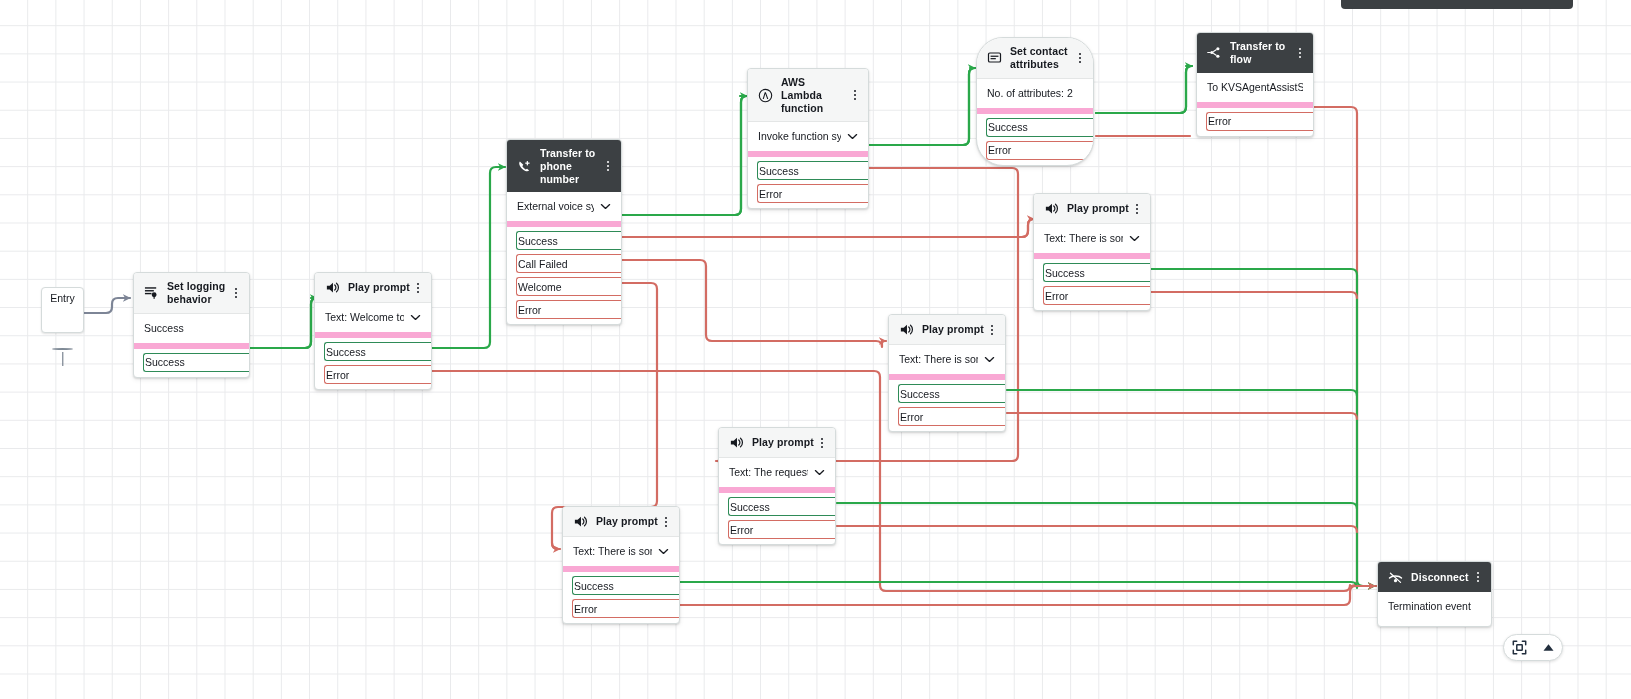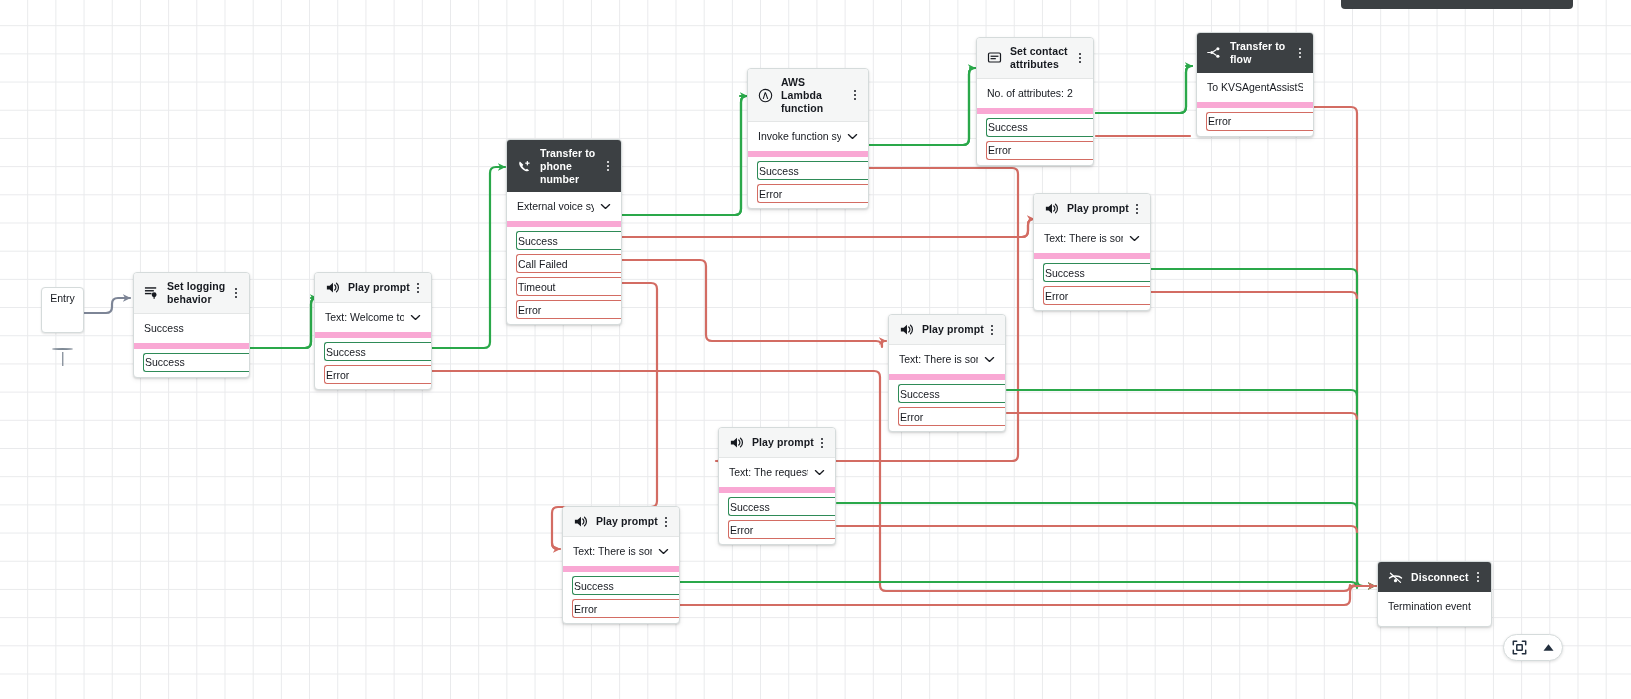--- a/index.html
+++ b/index.html
@@ -289,21 +289,21 @@
         </svg>
     </div>
     <div class="ports">
       <div class="port">
           <span>Success</span>
         </div>
       <div class="port err">
           <span>Call Failed</span>
         </div>
       <div class="port err">
-          <span>Timeout</span>
+          <span>Welcome</span>
         </div>
       <div class="port err">
           <span>Error</span>
         </div>
     </div>
   </div>
 
   <div class="node" style="left:747px; top:68px; width:122px;">
     <div class="node-header light">
       <svg class="node-icon" viewBox="0 0 16 16">
@@ -326,21 +326,21 @@
     <div class="ports">
       <div class="port">
           <span>Success</span>
         </div>
       <div class="port err">
           <span>Error</span>
         </div>
     </div>
   </div>
 
-  <div class="node" style="left:976px; top:37px; width:118px;">
+  <div class="node" style="left:976px; top:37px; width:118px;border-radius:27px;">
     <div class="node-header light">
       <svg class="node-icon" viewBox="0 0 16 16">
         <rect x="1.6" y="3.2" width="12.8" height="9.6" rx="1.4" fill="none" stroke="#16191f" stroke-width="1.3"></rect>
         <rect x="3.8" y="6" width="8.4" height="1.3" fill="#16191f"></rect>
         <rect x="3.8" y="8.6" width="5.6" height="1.3" fill="#16191f"></rect>
       </svg>
       <div class="node-title">Set contact attributes</div>
       <div class="kebab">
           <i></i>
           <i></i>

